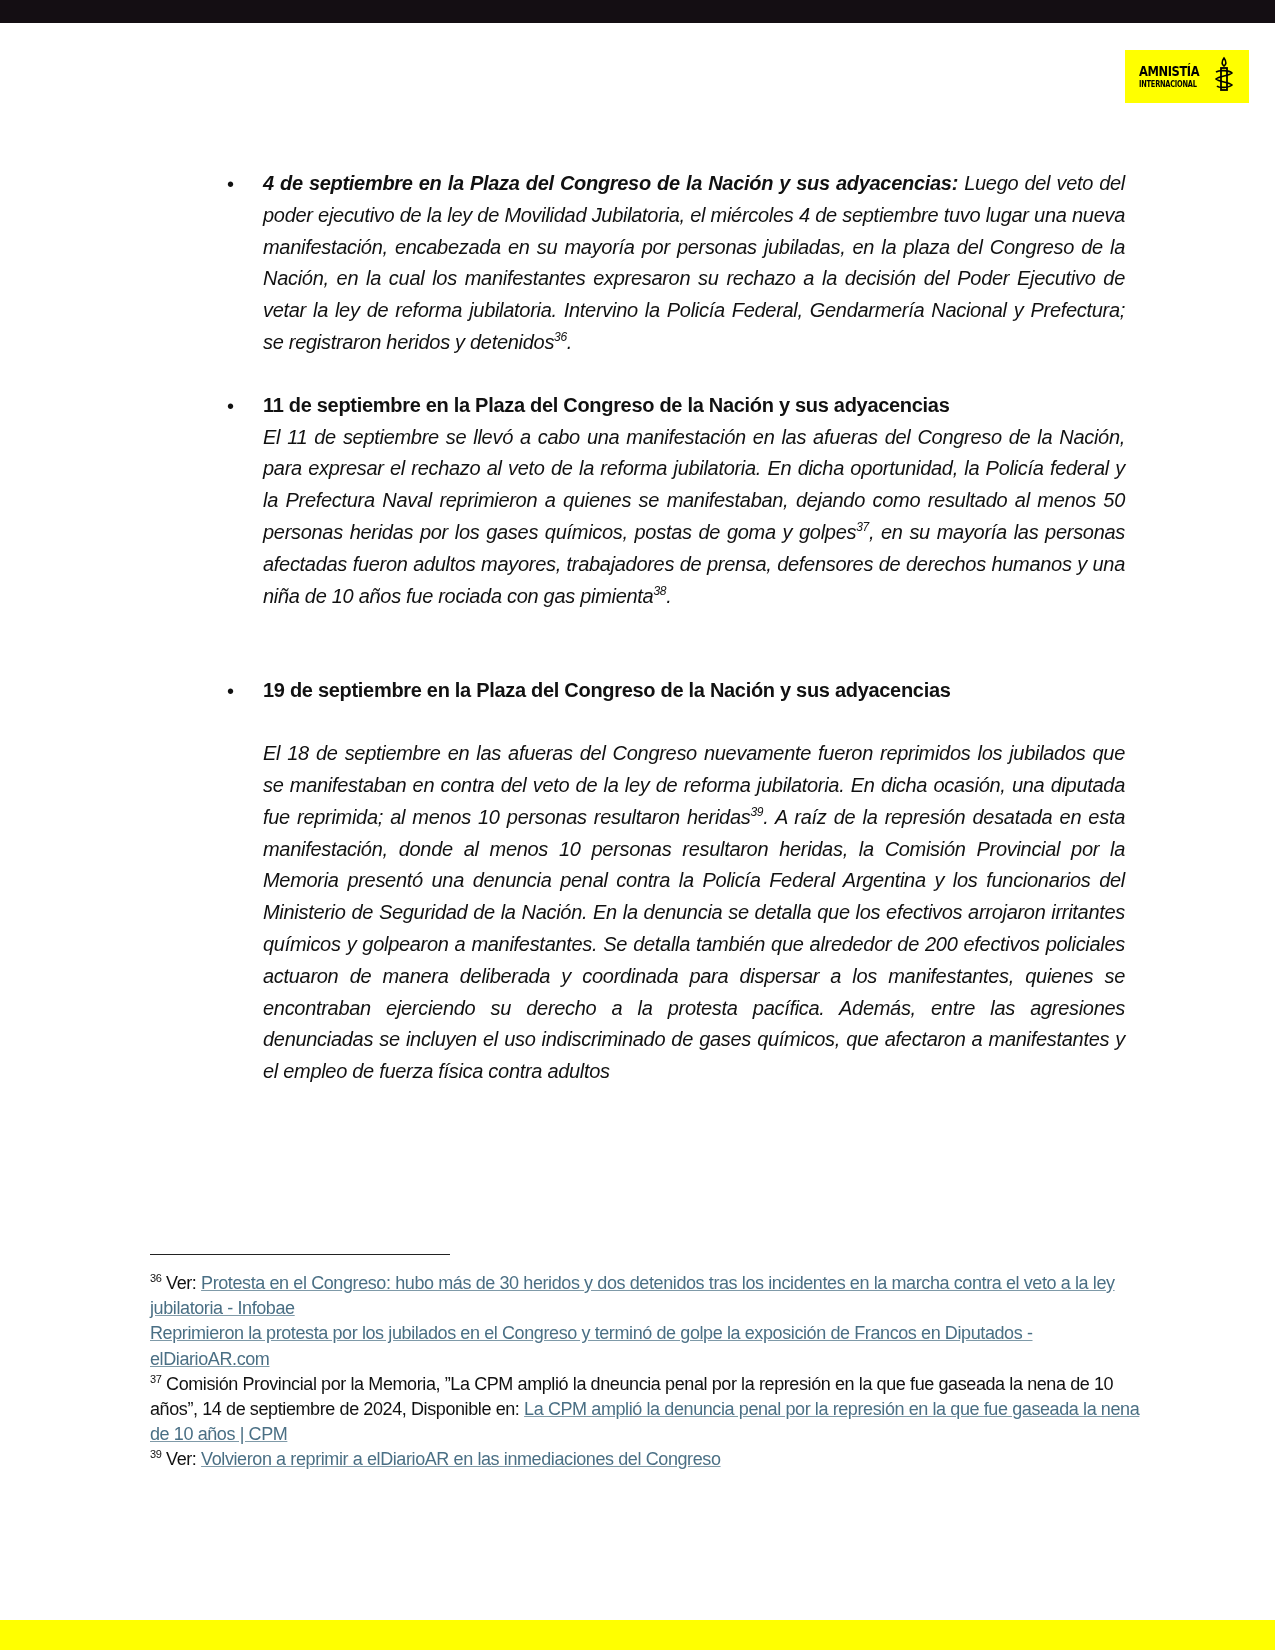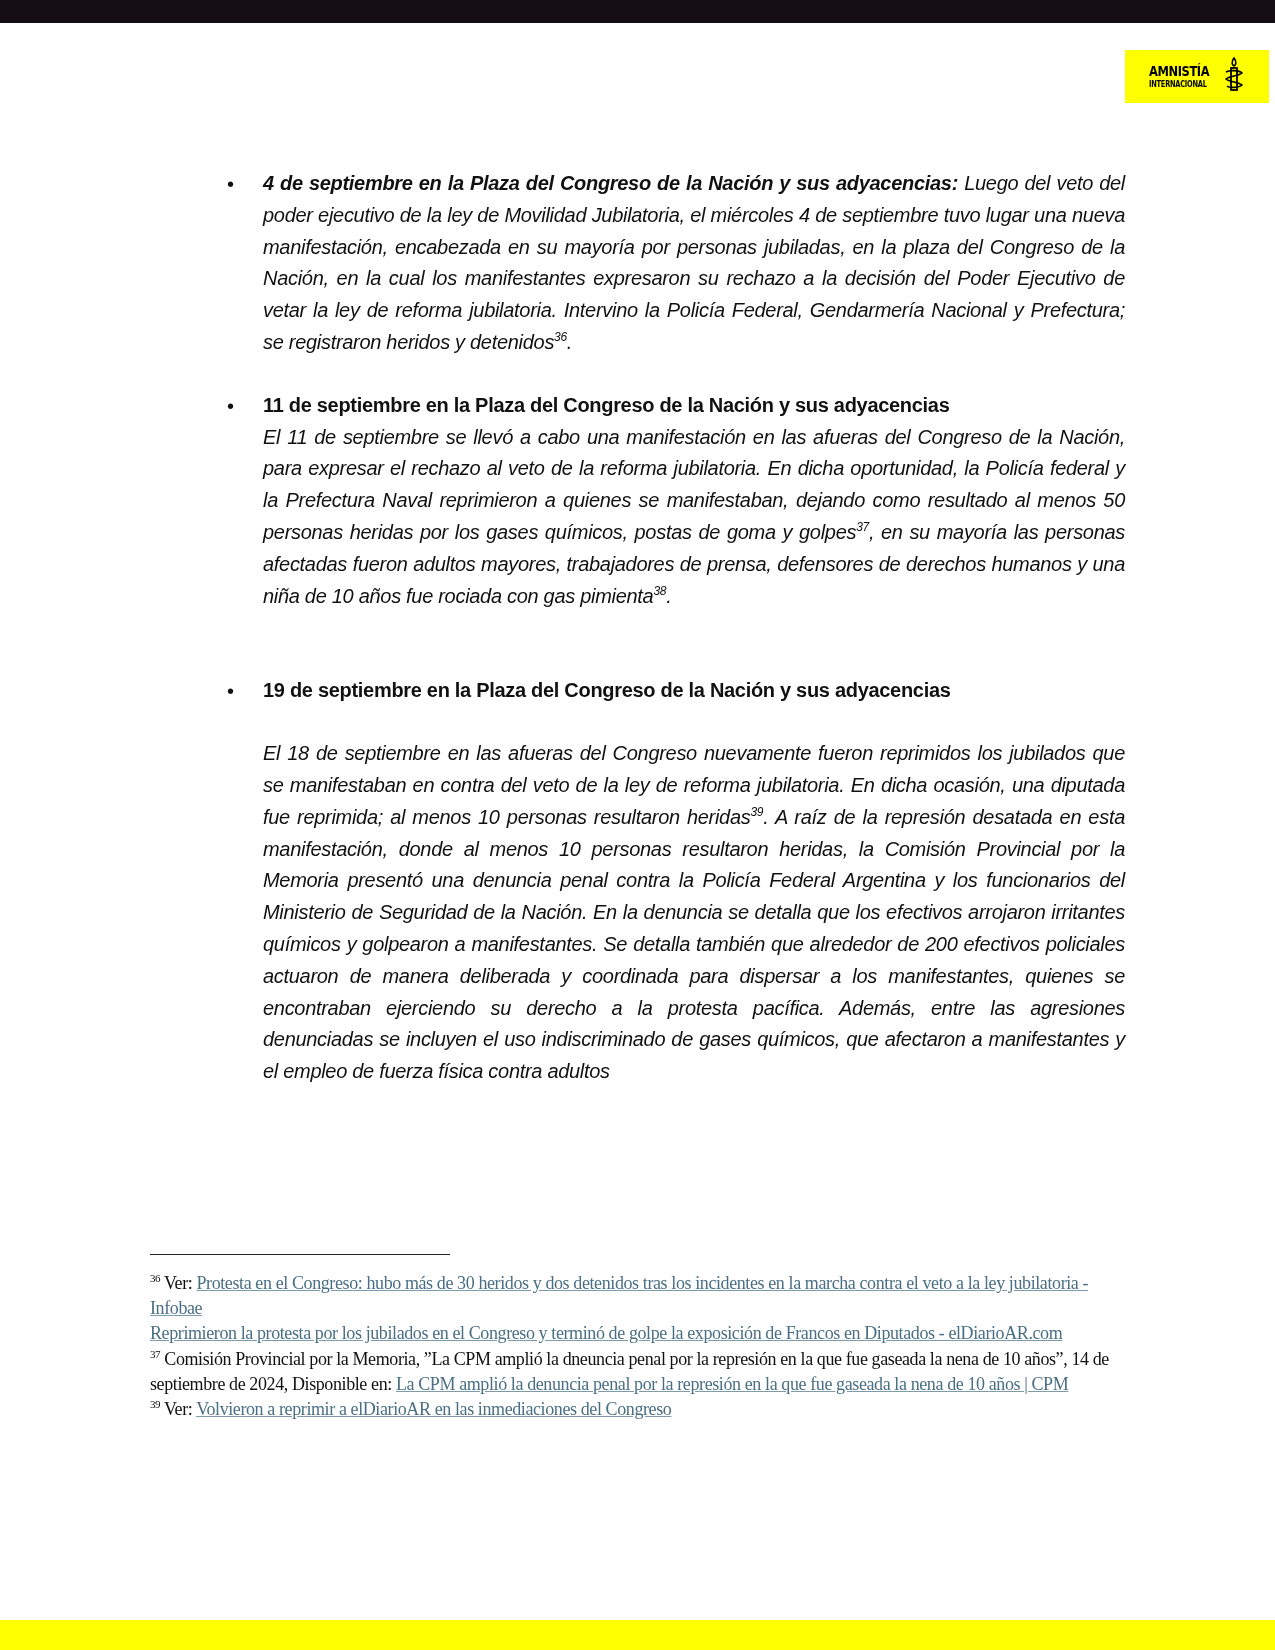--- a/index.html
+++ b/index.html
@@ -4,21 +4,21 @@
 <style>
   html, body { margin: 0; padding: 0; }
   body {
     width: 1275px; height: 1650px; position: relative; overflow: hidden;
     background: #ffffff; color: #111;
     font-family: "Liberation Sans", sans-serif;
   }
   .top-bar { position: absolute; left: 0; top: 0; width: 1275px; height: 23px; background: #140e13; }
   .bottom-bar { position: absolute; left: 0; top: 1620px; width: 1275px; height: 30px; background: #ffff00; }
   .logo {
-    position: absolute; left: 1125px; top: 50px; width: 144px; height: 53px;
+    position: absolute; left: 1125px; top: 50px; width: 124px; height: 53px;
     background: #ffff00; display: flex; align-items: center; justify-content: center; 
   }
   .logo-text { display: flex; flex-direction: column; line-height: 1; }
   .logo-line1 { font-family: "DejaVu Sans", sans-serif; font-weight: bold; font-size: 14px; letter-spacing: -0.5px; color: #000; transform: scaleX(0.82); transform-origin: left; }
   .logo-line2 { font-family: "DejaVu Sans", sans-serif; font-weight: bold; font-size: 8.5px; letter-spacing: -0.3px; color: #000; transform: scaleX(0.78); transform-origin: left; margin-top: 2px; }
   .logo svg { width: 22px; height: 38px; }
 
   .content { position: absolute; left: 222px; top: 168px; width: 903px; }
   .item { position: relative; padding-left: 41px; }
   .bullet { position: absolute; left: 5px; top: 0; font-size: 20px; line-height: 32px; }
@@ -29,21 +29,21 @@
     font-style: italic;
   }
   .para b { font-weight: bold; }
   .head { font-weight: bold; font-size: 20px; line-height: 31.8px; letter-spacing: -0.3px; margin: 0; }
   sup { font-size: 12px; line-height: 0; vertical-align: super; }
   .item2 { margin-top: 31px; }
   .item3 { margin-top: 63px; }
   .gap { height: 31px; }
 
   .fn-rule { position: absolute; left: 150px; top: 1254px; width: 300px; height: 0; border-top: 1.5px solid #222; }
-  .footnotes { position: absolute; left: 150px; top: 1271px; width: 990px; font-family: Liberation Serif, serif; font-size: 18px; line-height: 25.2px; color: #111; letter-spacing: -0.4px; }
+  .footnotes { position: absolute; left: 150px; top: 1271px; width: 990px; font-family: Liberation Sans, sans-serif; font-size: 18px; line-height: 25.2px; color: #111; letter-spacing: -0.4px; }
   .footnotes p { margin: 0; }
   .footnotes a { color: #4a6f84; text-decoration: underline; text-decoration-color: #7f9aa8; }
   .footnotes sup { font-size: 11px; }
 </style>
 </head>
 <body>
 
 <div class="top-bar"></div>
 
 <div class="logo">

